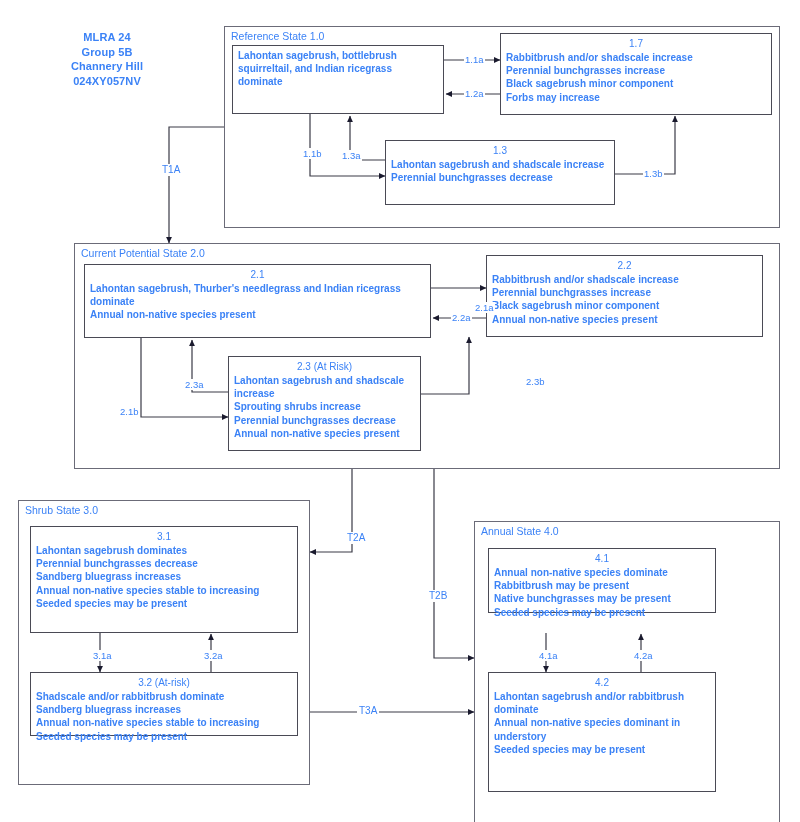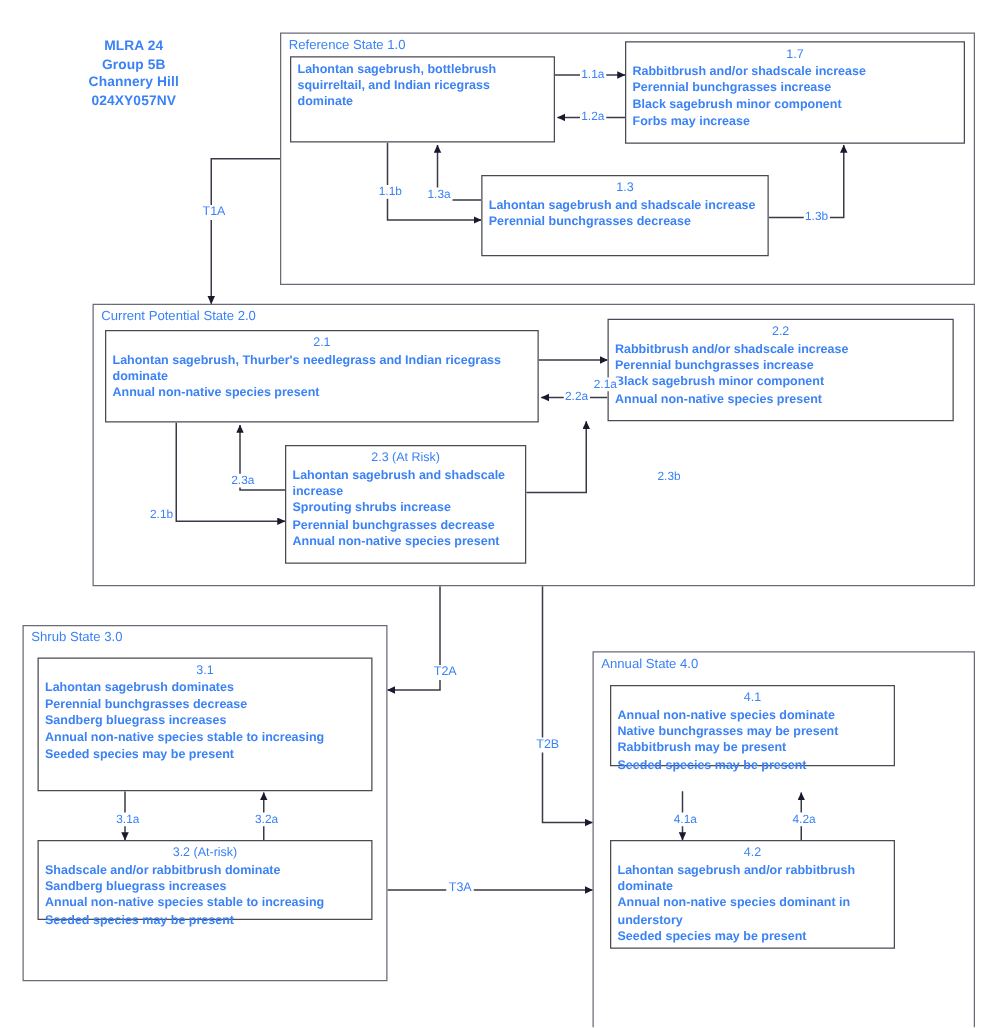--- a/index.html
+++ b/index.html
@@ -221,26 +221,26 @@
     <span class="pline">Seeded species may be present</span>
   </div>
 
   <div class="state-box" style="left:474px; top:521px; width:306px; height:326px;">
     <div class="state-label">Annual State 4.0</div>
   </div>
 
   <div class="phase" style="left:488px; top:548px; width:228px; height:65px;">
     <span class="pnum">4.1</span>
     <span class="pline">Annual non-native species dominate</span>
+    <span class="pline">Rabbitbrush may be present</span>
     <span class="pline">Native bunchgrasses may be present</span>
-    <span class="pline">Rabbitbrush may be present</span>
-    <span class="pline">Seeded species may be present</span>
-  </div>
-
-  <div class="phase" style="left:488px; top:672px; width:228px; height:87px;">
+    <span class="pline">Seeded species may be present</span>
+  </div>
+
+  <div class="phase" style="left:488px; top:672px; width:228px; height:120px;">
     <span class="pnum">4.2</span>
     <span class="pline">Lahontan sagebrush and/or rabbitbrush dominate</span>
     <span class="pline">Annual non-native species dominant in understory</span>
     <span class="pline">Seeded species may be present</span>
   </div>
 
   <div class="wlabel" style="left:464px; top:54px;">1.1a</div>
   <div class="wlabel" style="left:464px; top:88px;">1.2a</div>
   <div class="wlabel" style="left:302px; top:148px;">1.1b</div>
   <div class="wlabel" style="left:341px; top:150px;">1.3a</div>

